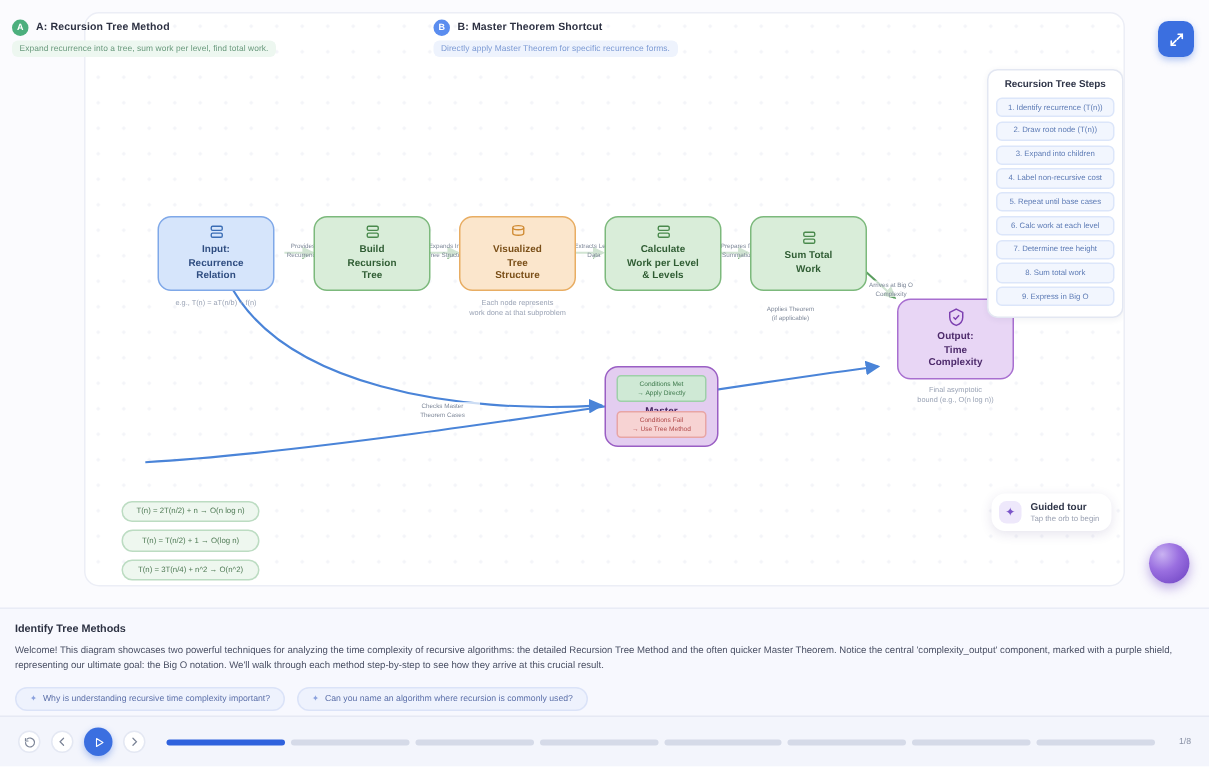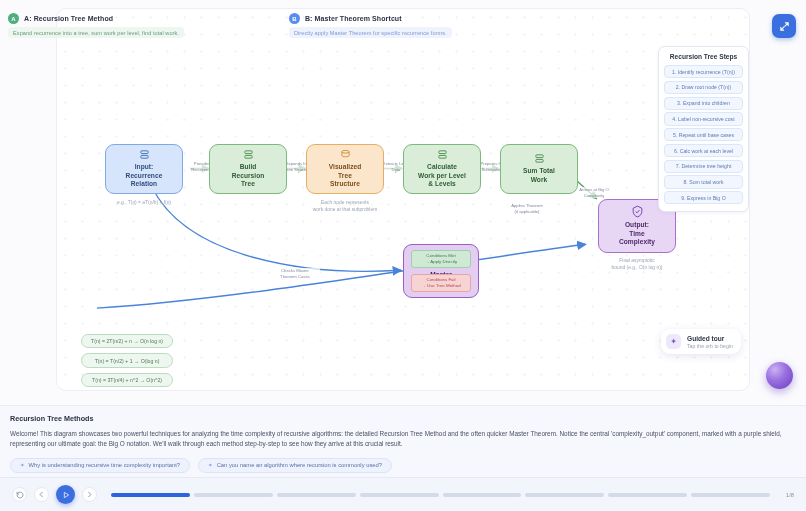--- a/index.html
+++ b/index.html
@@ -361,21 +361,21 @@
   <div class="tour">
     <div class="tour-icon">✦</div>
     <div>
       <div class="tour-title">Guided tour</div>
       <div class="tour-sub">Tap the orb to begin</div>
     </div>
   </div>
   <div class="orb"></div>
 
   <div class="bottom-panel">
-    <div class="bp-title">Recursion Tree Methods</div>
+    <div class="bp-title">Identify Tree Methods</div>
     <div class="bp-body">Welcome! This diagram showcases two powerful techniques for analyzing the time complexity of recursive algorithms: the detailed Recursion Tree Method and the often quicker Master Theorem. Notice the central 'complexity_output' component, marked with a purple shield, representing our ultimate goal: the Big O notation. We'll walk through each method step-by-step to see how they arrive at this crucial result.</div>
     <div class="bp-chips">
       <div class="bp-chip">
         <span class="sparkle">✦</span>
         <span>Why is understanding recursive time complexity important?</span>
       </div>
       <div class="bp-chip">
         <span class="sparkle">✦</span>
         <span>Can you name an algorithm where recursion is commonly used?</span>
       </div>

